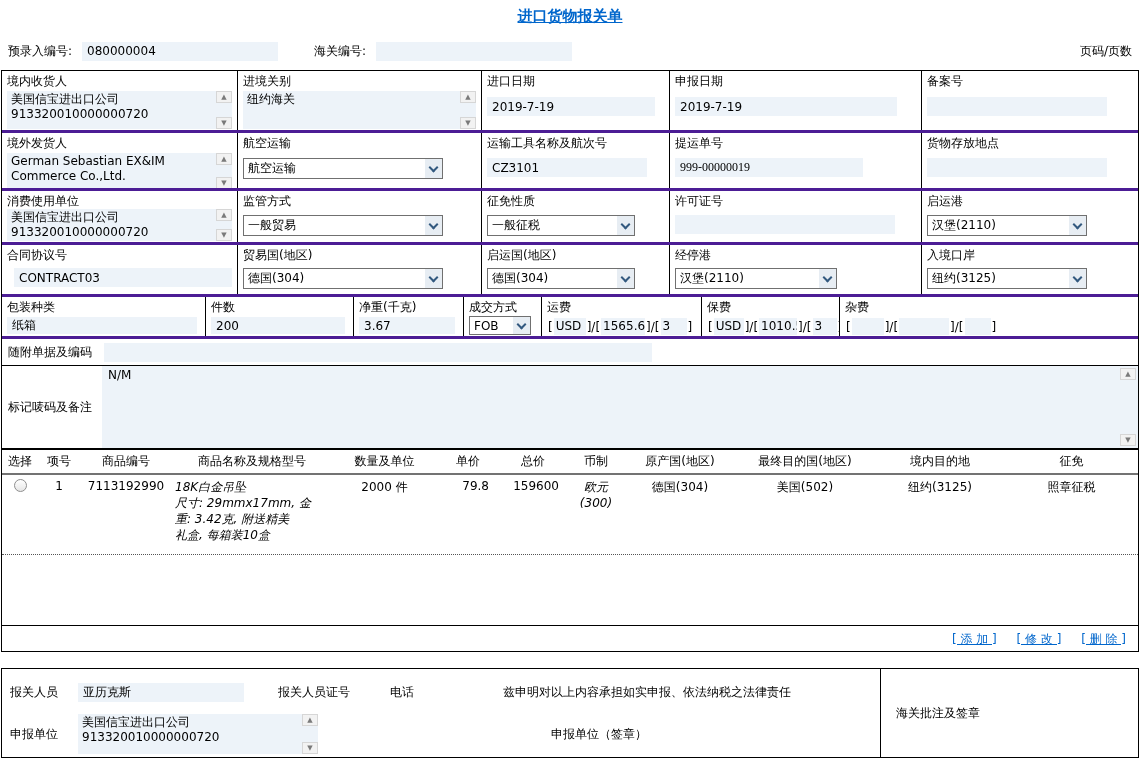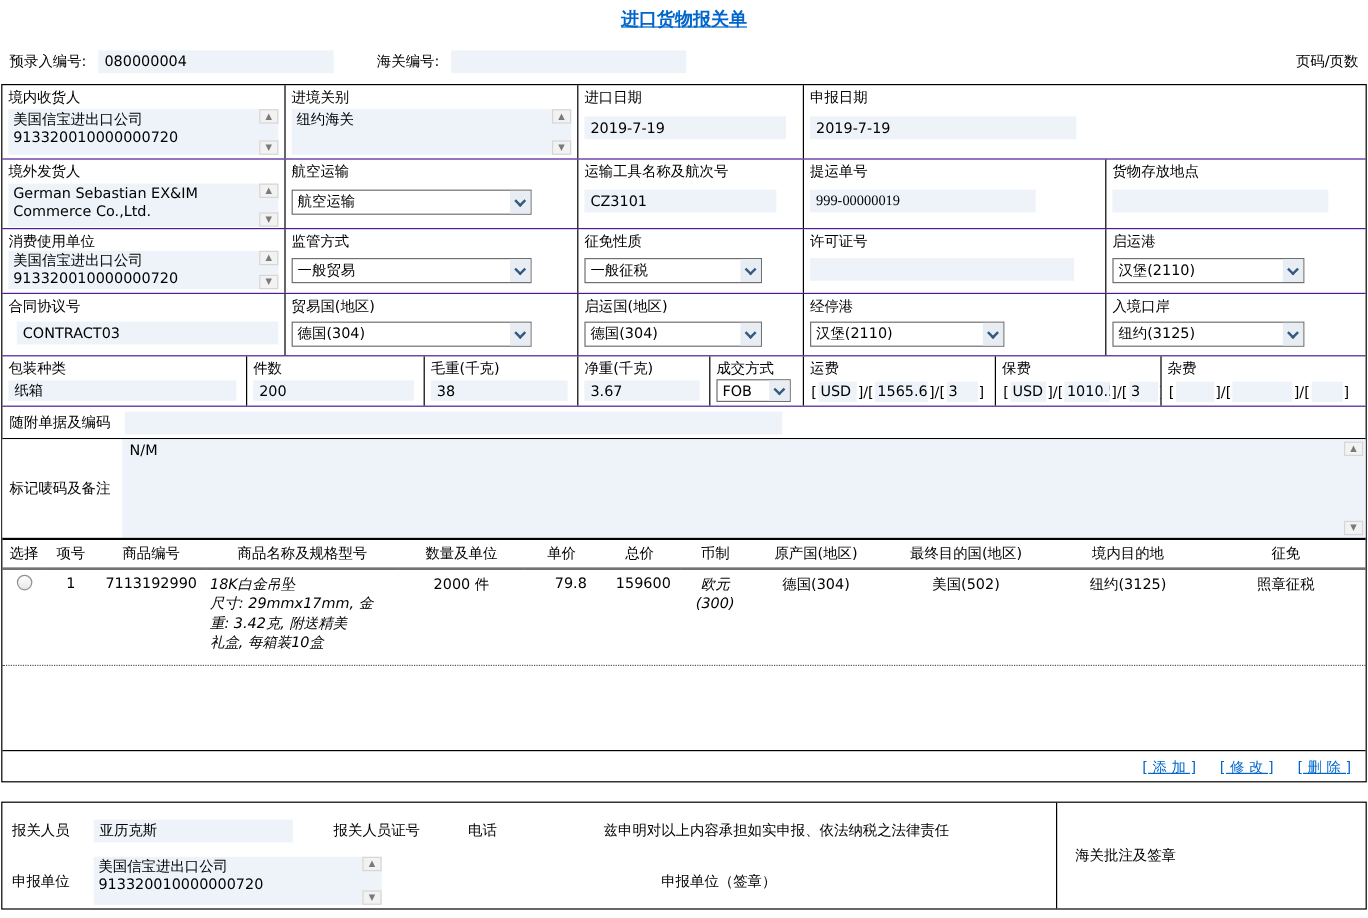--- a/index.html
+++ b/index.html
@@ -7,21 +7,21 @@
   .page { width:1140px; height:765px; background:#fff; position:relative; overflow:hidden; }
 
   .title { text-align:center; padding-top:7px; }
   .title span { font-size:15px; font-weight:bold; color:#0066cc; text-decoration:underline; }
 
   .meta { display:flex; align-items:center; margin:14px 8px 0 8px; height:22px; }
   .meta .lbl { margin-right:10px; }
   .inp { background:#edf3f9; height:19px; display:inline-flex; align-items:center; padding:0 5px; overflow:hidden; white-space:nowrap; }
 
   .main { margin:8px 1px 0 1px; border:1px solid #000; }
-  .frow { display:flex; border-bottom:1px solid #4c1d95; }
+  .frow { display:flex; border-bottom:3px solid #4c1d95; }
   .cell { border-right:1px solid #000; padding:2px 5px; overflow:hidden; position:relative; }
   .cell:last-child { border-right:none; flex:1; }
   .cell .flabel { line-height:16px; white-space:nowrap; }
   .val { margin-top:2px; }
 
   
   .ta { display:flex; background:#edf3f9; }
   .ta .txt { flex:1; padding:1px 4px; white-space:pre-line; line-height:15px; overflow:hidden; }
   .sb { width:16px; display:flex; flex-direction:column; justify-content:space-between; }
   .sbtn { height:12px; background:#f2f2f2; border:1px solid #d6d6d6; color:#7a7a7a;
@@ -115,20 +115,24 @@
         </div>
       </div>
       <div class="cell" style="width:188px;">
         <div class="flabel">进口日期</div>
         <div class="val" style="margin-top:8px;"><span class="inp" style="width:168px;">2019-7-19</span></div>
       </div>
       <div class="cell" style="width:252px;">
         <div class="flabel">申报日期</div>
         <div class="val" style="margin-top:8px;"><span class="inp" style="width:222px;">2019-7-19</span></div>
       </div>
+      <div class="cell">
+        <div class="flabel">备案号</div>
+        <div class="val" style="margin-top:8px;"><span class="inp" style="width:180px;"></span></div>
+      </div>
     </div>
 
     <div class="frow" style="height:58px;">
       <div class="cell" style="width:236px;">
         <div class="flabel">境外发货人</div>
         <div class="ta val" style="height:36px;">
           <div class="txt">German Sebastian EX&amp;IM Commerce Co.,Ltd.</div>
           <div class="sb">
             <div class="sbtn sb-up"></div>
             <div class="sbtn sb-down"></div>
@@ -247,24 +251,20 @@
     </div>
 
     <div class="frow" style="height:42px;">
       <div class="cell" style="width:204px;">
         <div class="flabel">包装种类</div>
         <div class="val"><span class="inp" style="width:190px; height:17px;">纸箱</span></div>
       </div>
       <div class="cell" style="width:148px;">
         <div class="flabel">件数</div>
         <div class="val"><span class="inp" style="width:134px; height:17px;">200</span></div>
-      </div>
-      <div class="cell" style="width:128px;">
-        <div class="flabel">毛重(千克)</div>
-        <div class="val"><span class="inp" style="width:114px; height:17px;">38</span></div>
       </div>
       <div class="cell" style="width:110px;">
         <div class="flabel">净重(千克)</div>
         <div class="val"><span class="inp" style="width:96px; height:17px;">3.67</span></div>
       </div>
       <div class="cell" style="width:78px;">
         <div class="flabel">成交方式</div>
         <div class="val" style="margin-top:1px;">
           <div class="sel" style="width:62px; height:19px;">
             <span class="selval">FOB</span>

